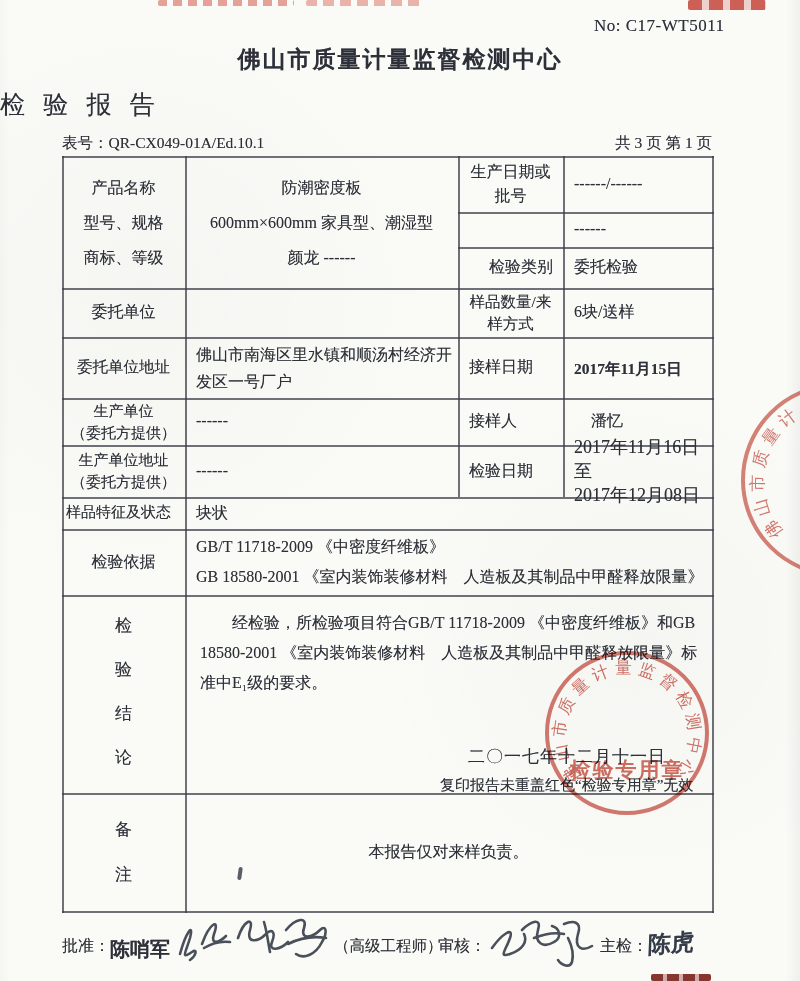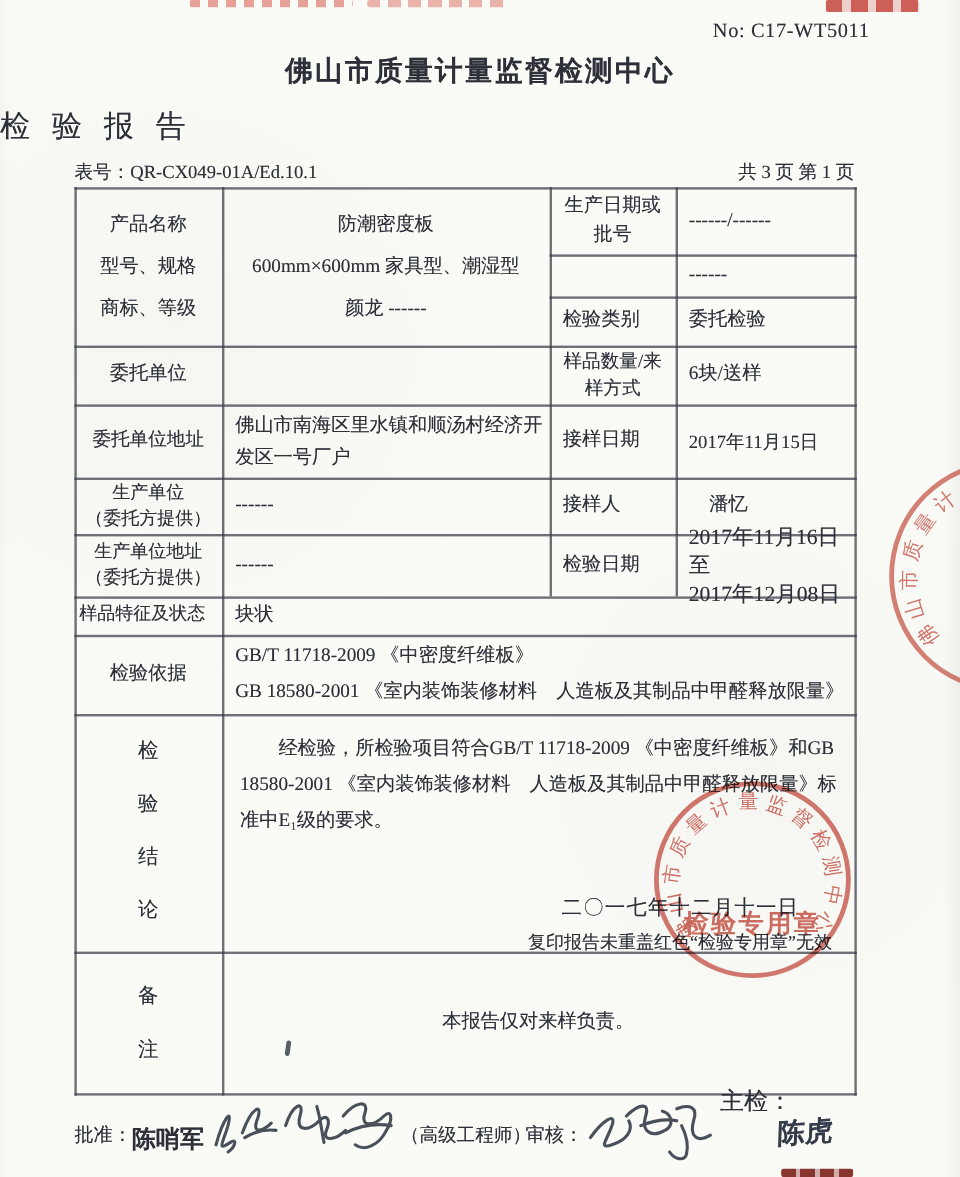--- a/index.html
+++ b/index.html
@@ -76,21 +76,21 @@
   <div class="cell center" style="left:458px;top:156px;width:105px;height:56px;line-height:24px;">
     <div>生产日期或</div>
     <div>批号</div>
   </div>
   <div class="cell left" style="left:563px;top:156px;width:149px;height:56px;">
     <div>------/------</div>
   </div>
   <div class="cell left" style="left:563px;top:212px;width:149px;height:35px;">
     <div>------</div>
   </div>
-  <div class="cell left" style="left:458px;top:247px;width:105px;height:41px;">
+  <div class="cell left" style="left:478px;top:247px;width:105px;height:41px;">
     <div>检验类别</div>
   </div>
   <div class="cell left" style="left:563px;top:247px;width:149px;height:41px;">
     <div>委托检验</div>
   </div>
 
   <div class="cell center" style="left:62px;top:288px;width:123px;height:49px;">
     <div>委托单位</div>
   </div>
   <div class="cell center" style="left:458px;top:288px;width:105px;height:49px;line-height:22px;font-size:15.5px;">
@@ -104,21 +104,21 @@
   <div class="cell center" style="left:62px;top:337px;width:123px;height:61px;font-size:15.5px;text-align:right;">
     <div>委托单位地址</div>
   </div>
   <div class="cell left" style="left:185px;top:337px;width:273px;height:61px;line-height:27px;">
     <div>佛山市南海区里水镇和顺汤村经济开</div>
     <div>发区一号厂户</div>
   </div>
   <div class="cell left" style="left:458px;top:337px;width:105px;height:61px;">
     <div>接样日期</div>
   </div>
-  <div class="cell left" style="left:563px;top:337px;width:149px;height:65px;font-size:15.5px;">
+  <div class="cell left" style="left:563px;top:337px;width:149px;height:65px;font-size:15.5px;font-weight:bold;">
     <div>2017年11月15日</div>
   </div>
 
   <div class="cell center" style="left:62px;top:398px;width:123px;height:47px;line-height:22px;font-size:15px;">
     <div>生产单位</div>
     <div>（委托方提供）</div>
   </div>
   <div class="cell left" style="left:185px;top:398px;width:273px;height:47px;">
     <div>------</div>
   </div>
@@ -197,21 +197,21 @@
   <div class="txt" style="left:438px;top:936px;font-size:16px;">审核：</div>
   <svg class="sig" width="118" height="62" viewBox="0 0 118 62" style="left:482px;top:908px;">
     <g fill="none" stroke="#333a47" stroke-width="2.6" stroke-linecap="round" opacity=".88">
       <path d="M10,40 C20,26 32,18 28,30 C24,42 16,50 28,46 C40,42 46,34 42,26"></path>
       <path d="M40,22 C50,12 60,10 56,22 C52,36 62,40 72,34 C80,30 78,20 70,18"></path>
       <path d="M52,30 C62,26 72,24 82,26"></path>
       <path d="M82,16 C92,12 100,14 96,26 C92,40 100,44 110,38"></path>
       <path d="M86,30 C90,38 92,46 90,54 C88,60 80,58 76,52"></path>
     </g>
   </svg>
-  <div class="txt" style="left:600px;top:904px;font-size:20px;">主检：</div>
+  <div class="txt" style="left:600px;top:936px;font-size:16px;">主检：</div>
   <div class="txt" style="left:648px;top:928px;font-size:23px;color:#343b49;">
     <span class="hand">陈虎</span>
   </div>
 
   <svg class="stamp" width="176" height="176" viewBox="0 0 176 176" style="left:540px;top:648px;">
     <defs>
       <path id="ringPath" d="M 43 131 A 62 62 0 1 1 131 131" fill="none"></path>
     </defs>
     <circle cx="87" cy="85" r="80" fill="none" stroke="#c5473a" stroke-width="4" opacity=".85"></circle>
     <text font-size="16.5" fill="#c5473a" letter-spacing="5.5" opacity=".9" font-family="Liberation Serif, DejaVu Serif, serif">

